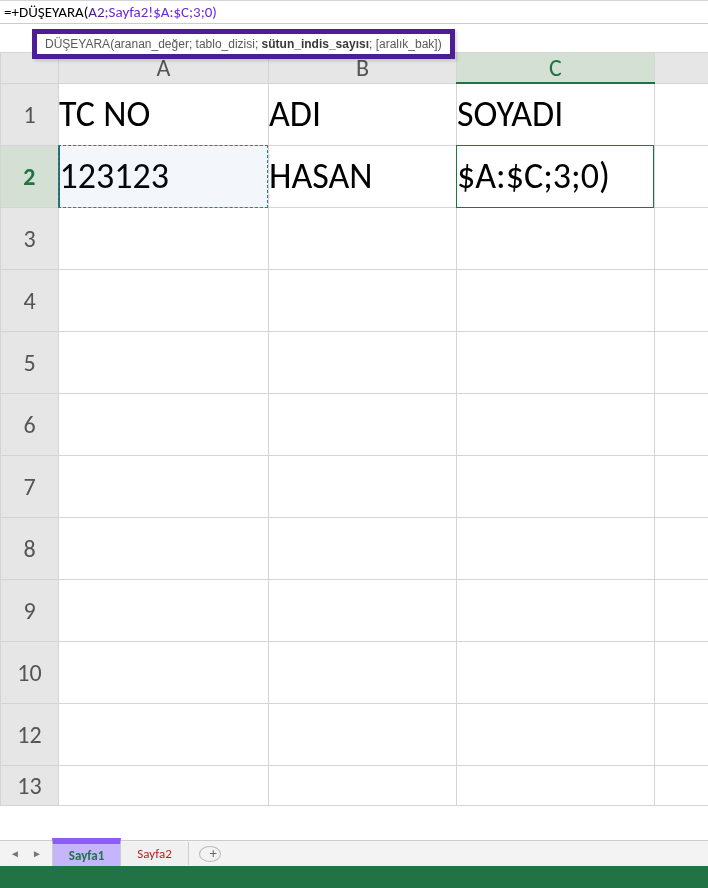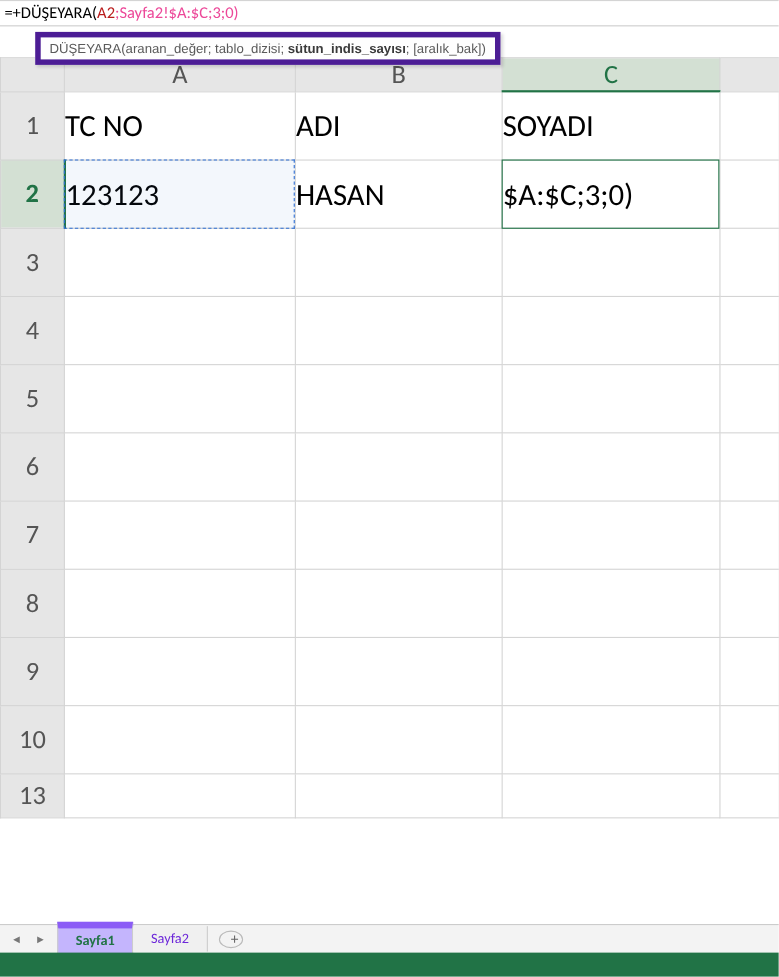--- a/index.html
+++ b/index.html
@@ -18,22 +18,22 @@
     border-left: none;
     border-right: none;
     background: #fff;
     display: flex;
     align-items: center;
     padding: 0 4px;
     font-size: 15px;
     font-family: Calibri, Arial, sans-serif;
   }
   .formula-bar .fprefix { color: #000; }
-  .formula-bar .fblue { color: #b91c1c; text-align: right; }
-  .formula-bar .fblack { color: #ec4899; text-align: right; }
+  .formula-bar .fblue { color: #4c1d95; text-align: right; }
+  .formula-bar .fblack { color: #6d28d9; text-align: right; }
   .tooltip {
     position: absolute;
     top: 29px;
     left: 32px;
     background: #fefefe;
     border: 5px solid #4c1d95;
     padding: 3px 8px;
     font-size: 12px;
     font-family: "Segoe UI", Tahoma, sans-serif;
     color: #5a5a5a;
@@ -86,21 +86,21 @@
     border-right: 1px solid #bfbfbf;
   }
   th.row-h.active {
     background: #d3e0d3;
     color: #217346;
     font-weight: bold;
     border-right: 2px solid #217346;
   }
   td.cell {
     height: 62px;
-    font-size: 28px;
+    font-size: 36px;
     padding: 0 6px;
     vertical-align: middle;
     text-align: left;
     position: relative;
   }
   td.cell.right { text-align: left; }
   .colA { width: 210px; }
   .colB { width: 188px; }
   .colC { width: 198px; }
   .colD { width: 54px; }
@@ -134,21 +134,21 @@
     display: flex;
     align-items: center;
     padding: 0 10px;
     gap: 12px;
     color: #777;
   }
   .tab-nav span { font-size: 10px; cursor: pointer; }
   .tab {
     padding: 4px 16px;
     border-right: 1px solid #ccc;
-    color: #6d28d9;
+    color: #b91c1c;
     cursor: pointer;
     background: #f0f0f0;
   }
   .tab.active {
     background: #c4b5fd;
     border-bottom: 2px solid #fff;
     color: #217346;
     font-weight: bold;
     border-top: 6px solid #8b5cf6;
     border-left: 1px solid #ccc;
@@ -270,20 +270,27 @@
           <td class="cell"></td>
           <td class="cell"></td>
         </tr>
     <tr class="big-row">
           <th class="row-h">10</th>
           <td class="cell"></td>
           <td class="cell"></td>
           <td class="cell"></td>
           <td class="cell"></td>
         </tr>
+    <tr class="big-row">
+          <th class="row-h">12</th>
+          <td class="cell"></td>
+          <td class="cell"></td>
+          <td class="cell"></td>
+          <td class="cell"></td>
+        </tr>
     <tr class="slim">
           <th class="row-h" style="height:40px">13</th>
           <td class="cell" style="height:40px"></td>
           <td class="cell" style="height:40px"></td>
           <td class="cell" style="height:40px"></td>
           <td class="cell" style="height:40px"></td>
         </tr>
   </tbody>
     </table>
 

